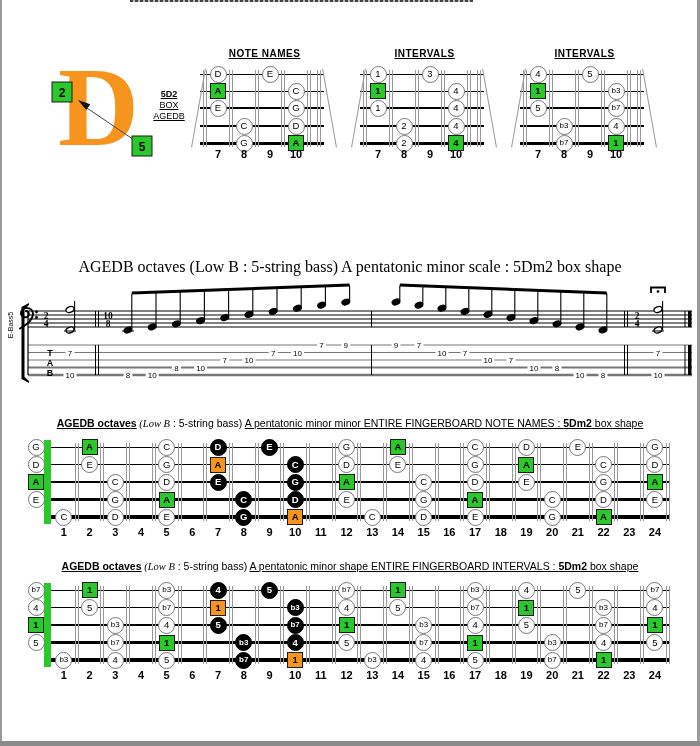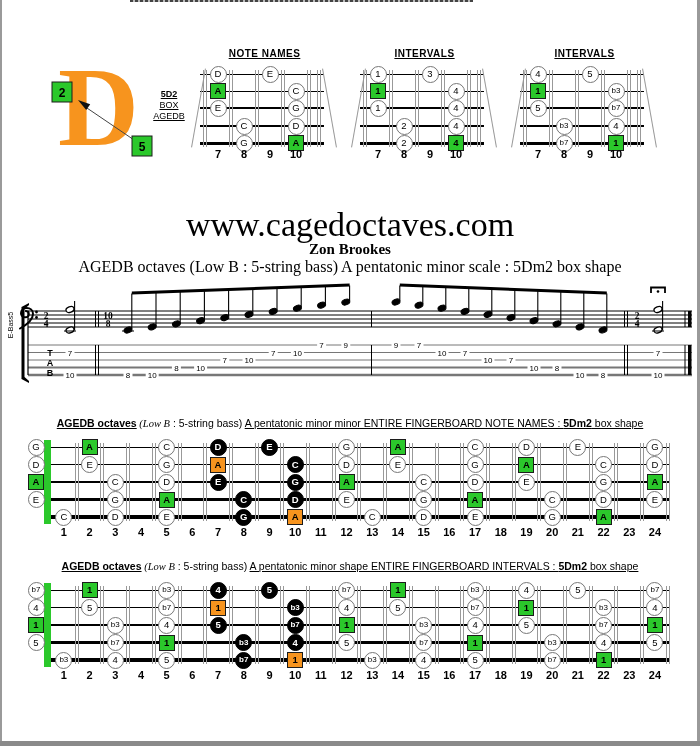--- a/index.html
+++ b/index.html
@@ -155,22 +155,20 @@
         <div class="dot dot-c" style="left: 95.5px; top: 69.5px; font-size: 9.5px;">4</div>
         <div class="dot dot-c" style="left: 43.5px; top: 86.5px; font-size: 8px;">b7</div>
         <div class="dot dot-g" style="left: 96px; top: 87px; background: rgb(43, 200, 43); font-size: 9.5px;">1</div>
         <div class="fnum" style="left: 26px; top: 100px;">7</div>
         <div class="fnum" style="left: 52px; top: 100px;">8</div>
         <div class="fnum" style="left: 78px; top: 100px;">9</div>
         <div class="fnum" style="left: 104px; top: 100px;">10</div>
       </div>
 </div>
 
-<div class="abs site">www.cagedoctaves.com</div>
-<div class="abs author">Zon Brookes</div>
 <div class="abs subtitle">AGEDB octaves (Low B : 5-string bass) A pentatonic minor scale : 5Dm2 box shape</div>
 
 <svg id="notation" class="abs" style="left:0;top:278px;" width="700" height="108">
       <rect x="21.5" y="29" width="3" height="72" fill="#000"></rect>
       <polygon points="21.5,29 29,25 29,27 24.5,31" fill="#000"></polygon>
       <polygon points="21.5,101 29,105 29,103 24.5,99" fill="#000"></polygon>
       <text x="13" y="47" font-size="7" text-anchor="middle" transform="rotate(-90 13 47)">E-Bass5</text>
       <line x1="28" y1="33" x2="692" y2="33" stroke="#000" stroke-width="1"></line>
       <line x1="28" y1="37" x2="692" y2="37" stroke="#000" stroke-width="1"></line>
       <line x1="28" y1="41" x2="692" y2="41" stroke="#000" stroke-width="1"></line>

